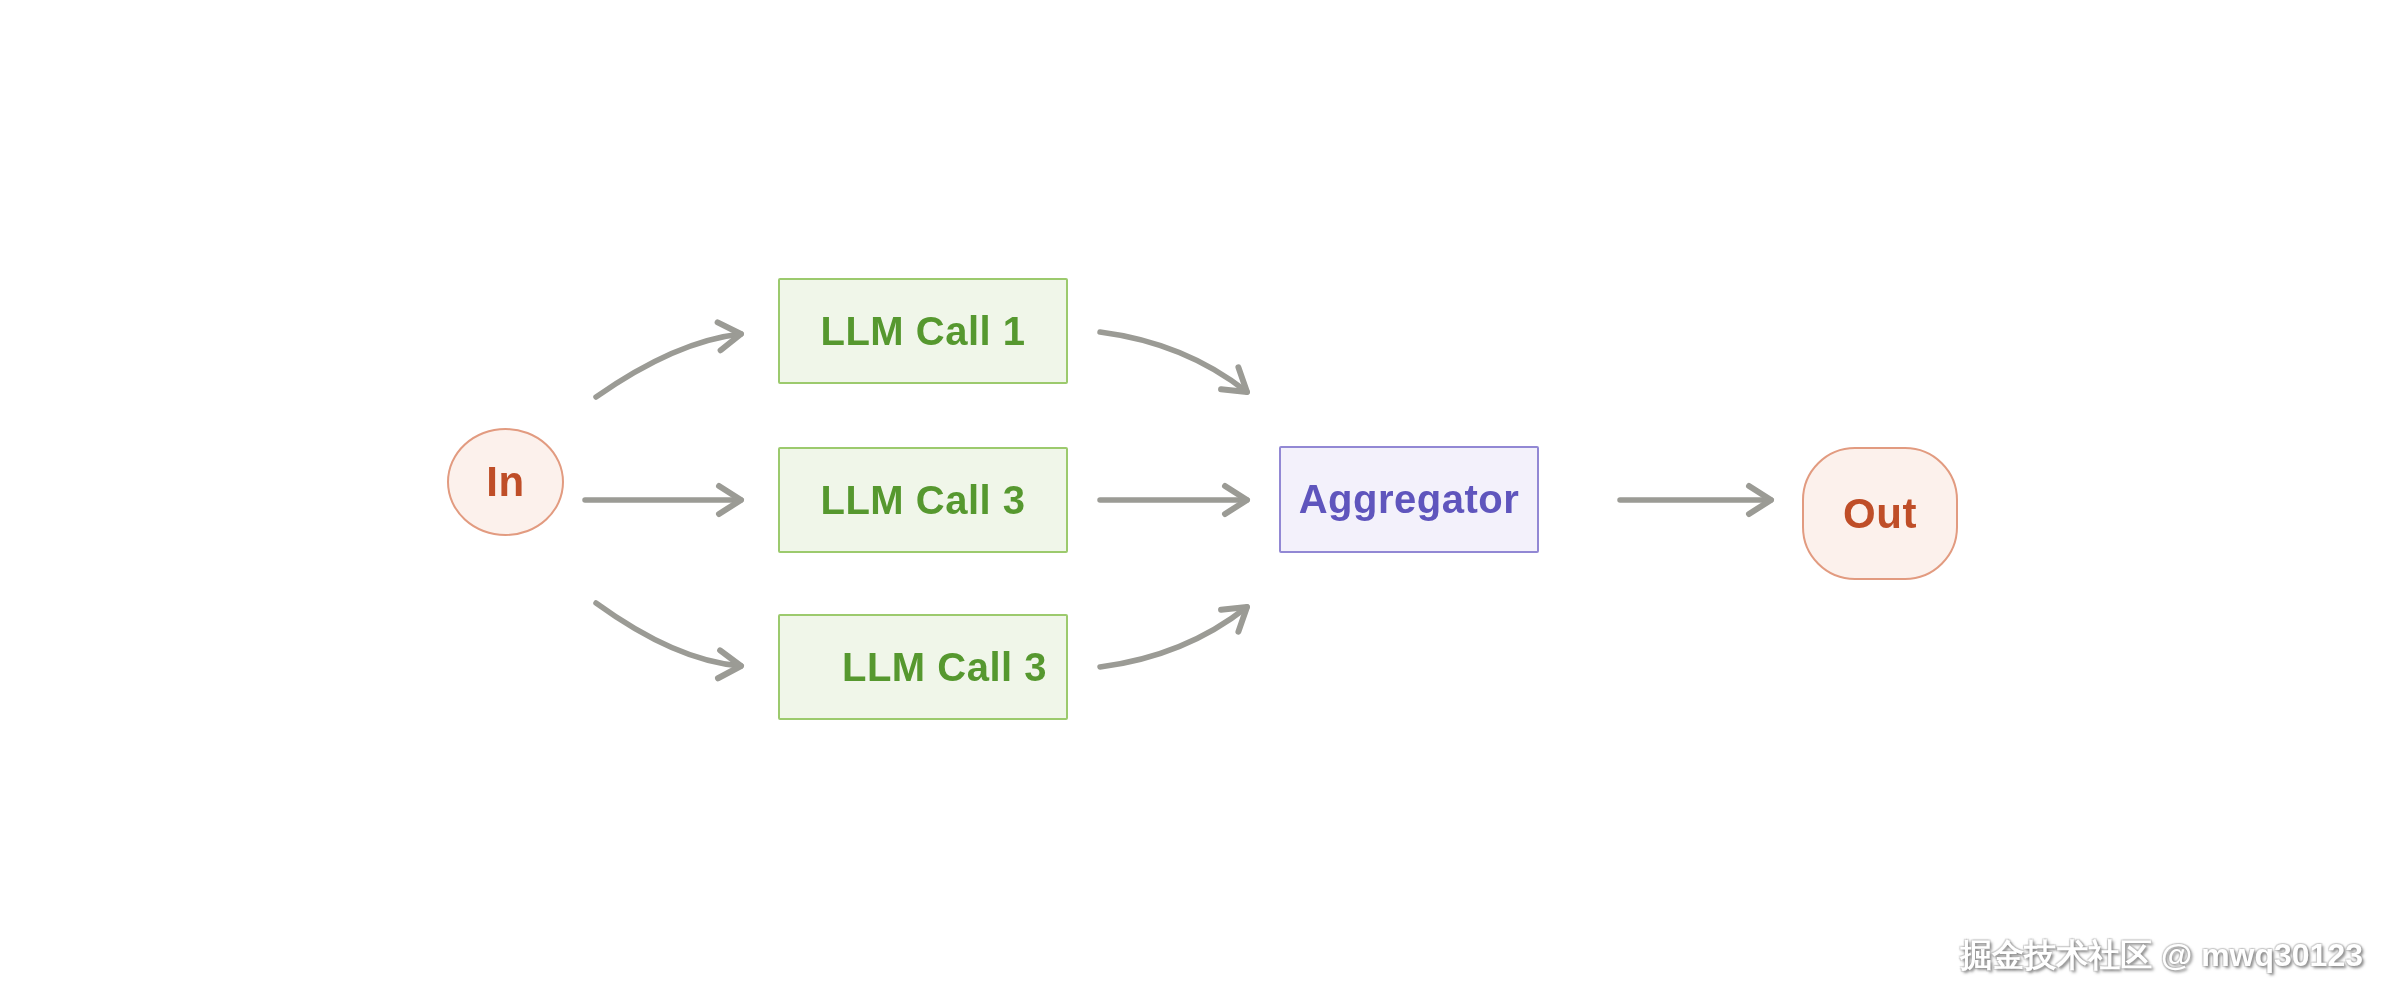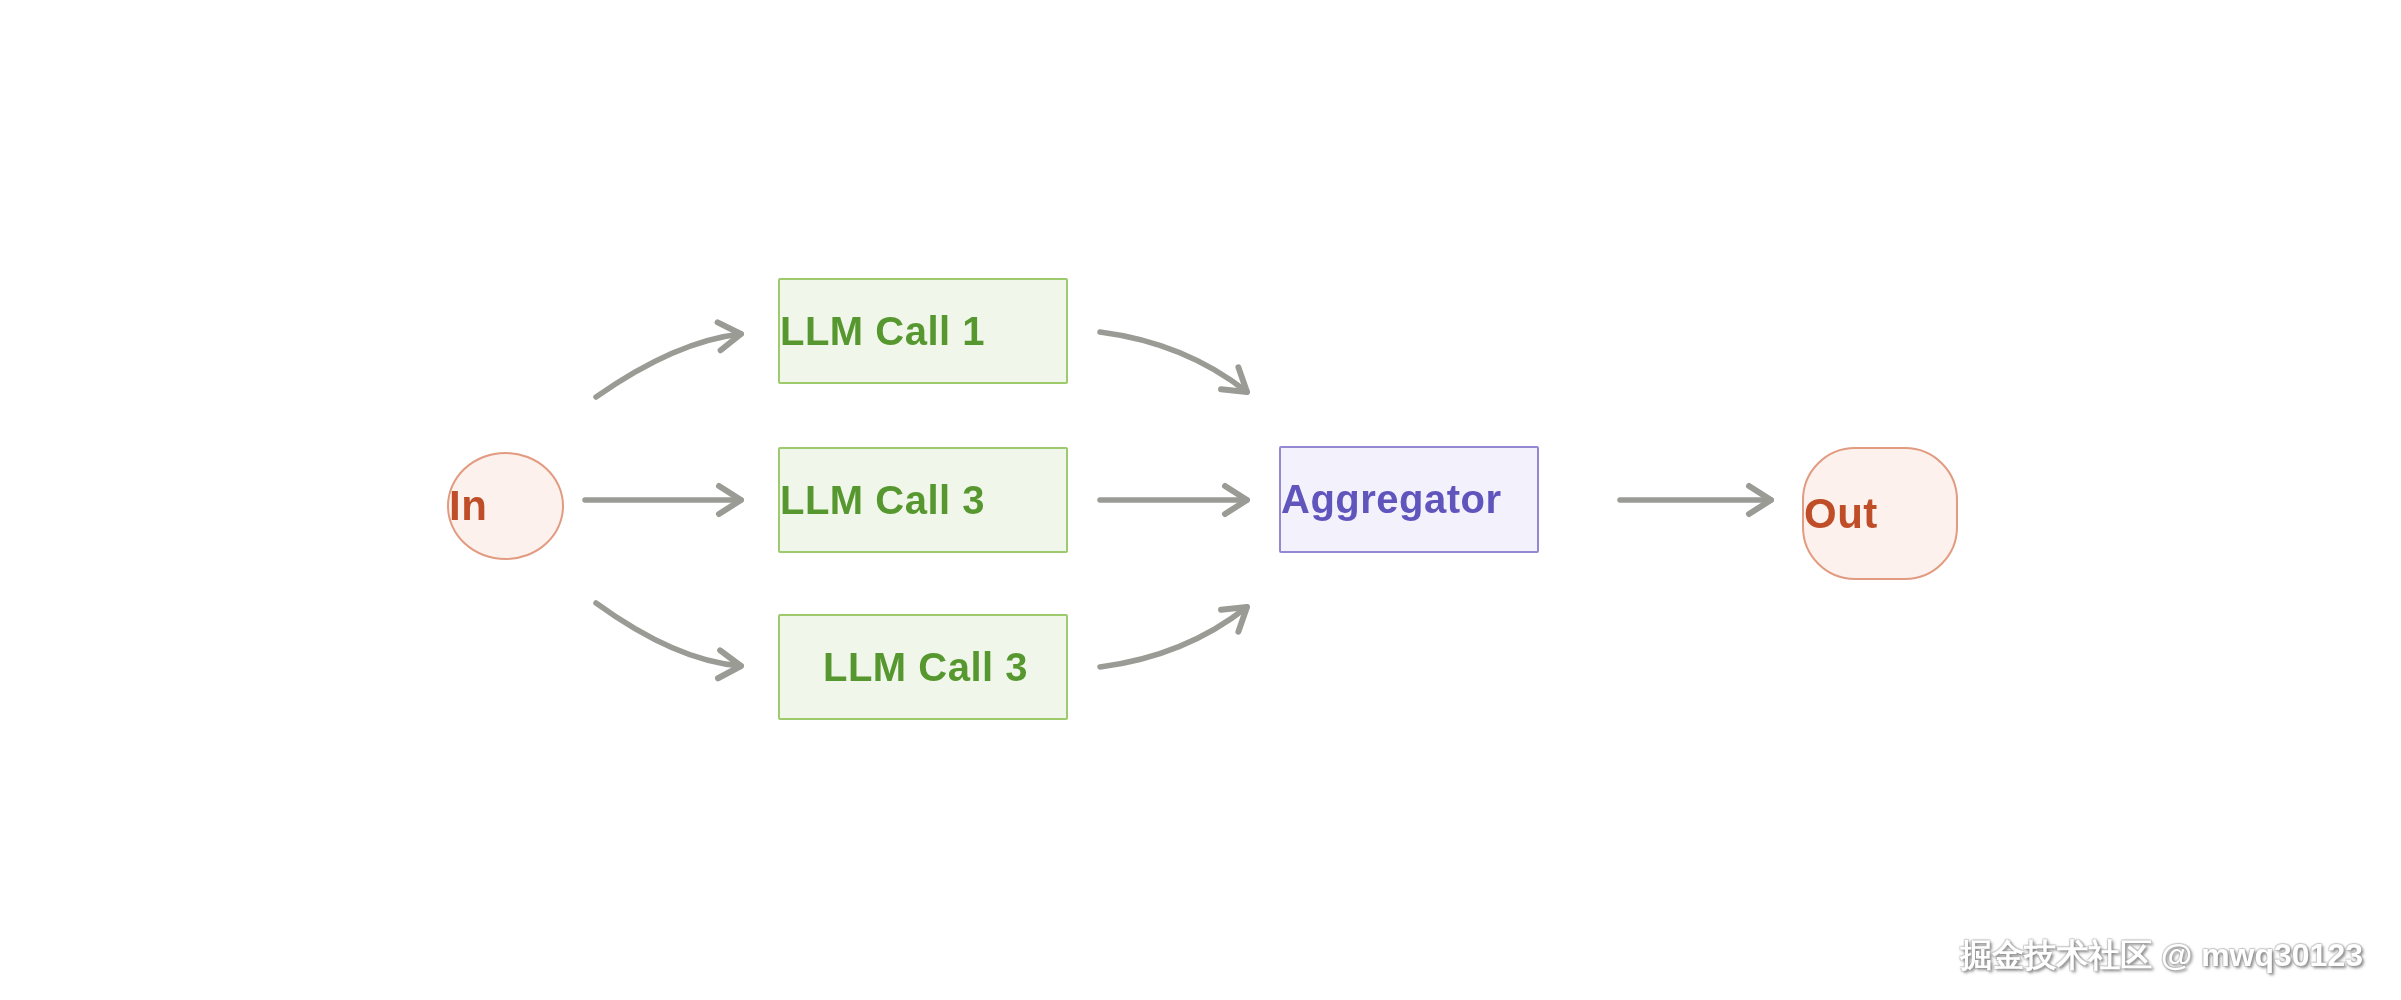--- a/index.html
+++ b/index.html
@@ -18,33 +18,34 @@
   .edges-layer {
     position: absolute;
     left: 0; top: 0;
     width: 2401px;
     height: 1000px;
   }
   .node {
     position: absolute;
     display: flex;
     align-items: center;
+    justify-content: center;
     box-sizing: border-box;
     font-weight: 700;
     letter-spacing: 0.5px;
   }
   
   .node.terminal {
     background: #fcf1ec;
     border: 2.5px solid #e29b80;
     color: #bf4e28;
     font-size: 42px;
   }
   .node.in-node {
-    left: 447px; top: 452px;
+    left: 447px; top: 428px;
     width: 117px; height: 108px;
     border-radius: 50%;
   }
   .node.out-node {
     left: 1802px; top: 447px;
     width: 156px; height: 133px;
     border-radius: 53px;
   }
   
   .node.llm-call {

